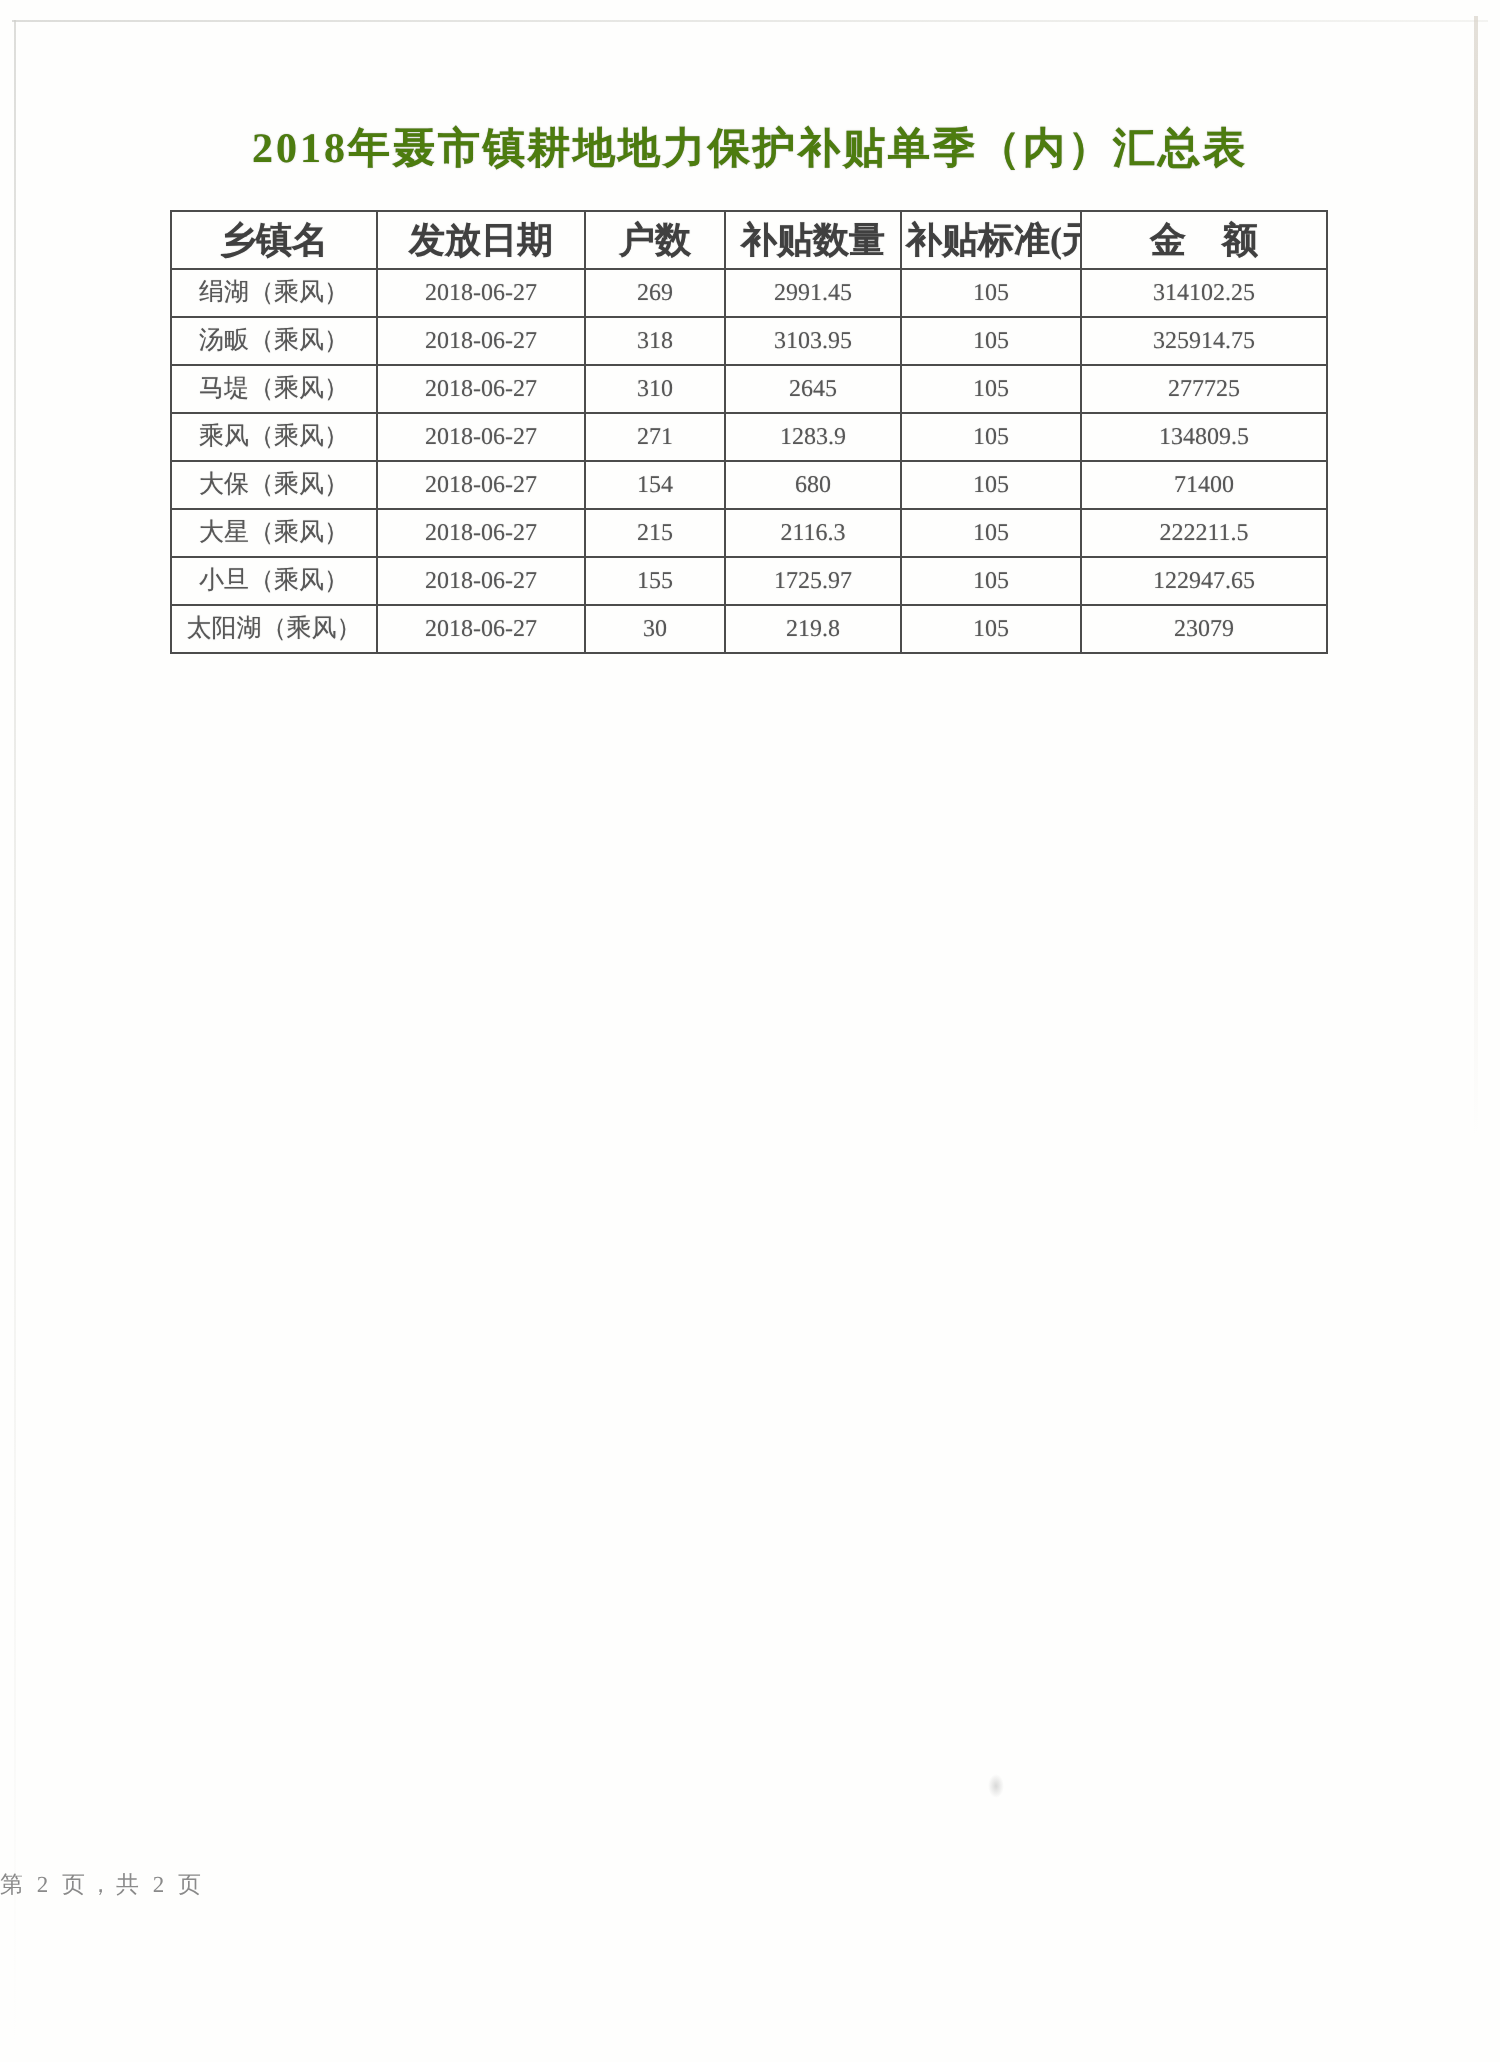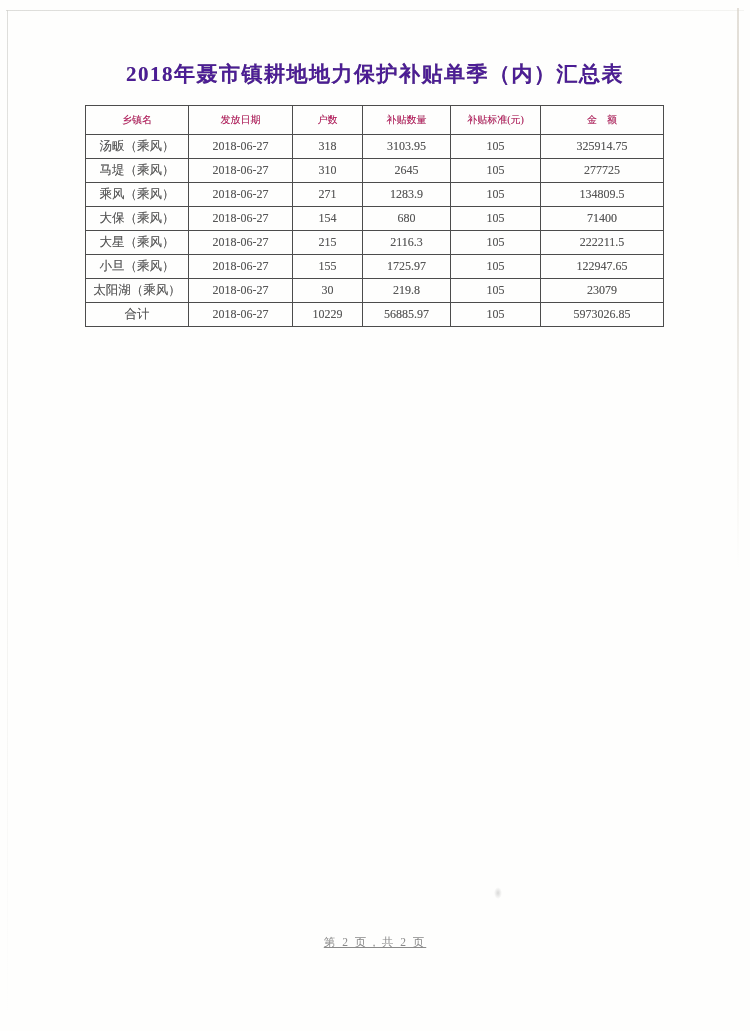--- a/index.html
+++ b/index.html
@@ -32,21 +32,21 @@
   .smudge {
     position: absolute; left: 494px; top: 887px; width: 8px; height: 12px;
     background: radial-gradient(ellipse at center, rgba(120,120,120,.28), rgba(120,120,120,0) 70%);
   }
 
   .doc-title {
     position: absolute; top: 60px; left: 0; width: 100%;
     text-align: center;
     font-size: 21px; font-weight: 600;
     letter-spacing: 1.5px;
-    color: #4c1d95;
+    color: #4d7c0f;
     text-shadow: 0 0 .6px rgba(70,70,70,.55);
   }
 
   table.summary {
     position: absolute; left: 85px; top: 105px;
     width: 578px;
     border-collapse: collapse;
     table-layout: fixed;
     font-size: 12px;
     color: #575757;
@@ -55,29 +55,28 @@
   table.summary th, table.summary td {
     border: 1px solid #4c4c4c;
     text-align: center;
     vertical-align: middle;
     padding: 0 2px;
     overflow: hidden;
     white-space: nowrap;
   }
   table.summary thead tr { height: 29px; }
   table.summary tbody tr { height: 24px; }
-  table.summary th { font-weight: normal; font-size: 10px; color: #be185d; }
+  table.summary th { font-weight: bold; font-size: 18px; color: #404040; }
   td.cell-name { font-size: 12.5px; }
   .footer-pageno {
     position: absolute; top: 935px; left: 0; width: 100%;
-    text-align: center;
+    text-align: left;
     font-size: 11.5px;
     color: #8a8a8a;
     letter-spacing: 2px;
-    text-decoration: underline;
   }
 </style>
 </head>
 <body>
 
 <div class="paper">
 
   <div class="edge-top"></div>
   <div class="edge-left"></div>
   <div class="edge-right"></div>
@@ -98,20 +97,28 @@
       <tr>
           <th>乡镇名</th>
           <th>发放日期</th>
           <th>户数</th>
           <th>补贴数量</th>
           <th>补贴标准(元)</th>
           <th>金　额</th>
         </tr>
     </thead>
     <tbody>
+        <tr>
+          <td class="cell-name">绢湖（乘风）</td>
+          <td>2018-06-27</td>
+          <td>269</td>
+          <td>2991.45</td>
+          <td>105</td>
+          <td>314102.25</td>
+        </tr>
         <tr>
           <td class="cell-name">汤畈（乘风）</td>
           <td>2018-06-27</td>
           <td>318</td>
           <td>3103.95</td>
           <td>105</td>
           <td>325914.75</td>
         </tr>
         <tr>
           <td class="cell-name">马堤（乘风）</td>
@@ -154,26 +161,18 @@
           <td>122947.65</td>
         </tr>
         <tr>
           <td class="cell-name">太阳湖（乘风）</td>
           <td>2018-06-27</td>
           <td>30</td>
           <td>219.8</td>
           <td>105</td>
           <td>23079</td>
         </tr>
-        <tr>
-          <td class="cell-name">合计</td>
-          <td>2018-06-27</td>
-          <td>10229</td>
-          <td>56885.97</td>
-          <td>105</td>
-          <td>5973026.85</td>
-        </tr>
       </tbody>
   </table>
 
   <div class="footer-pageno">第 2 页，共 2 页</div>
 
 </div>
 
 </body></html>

